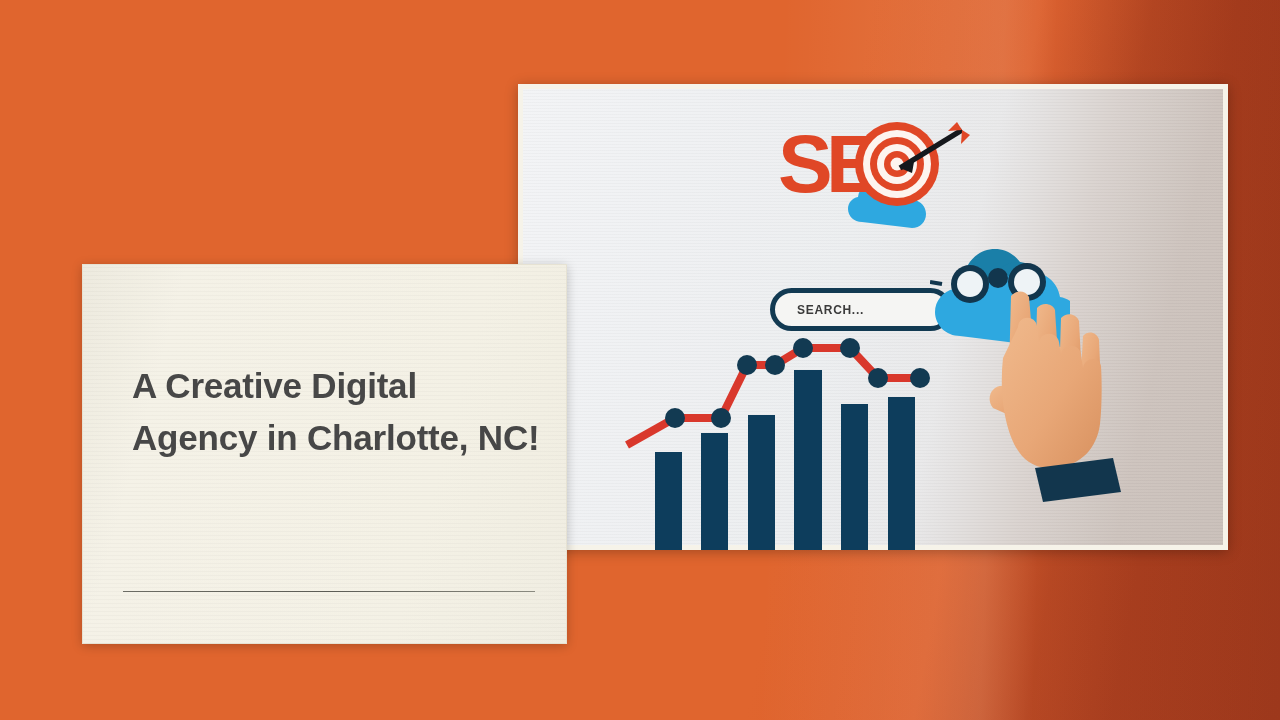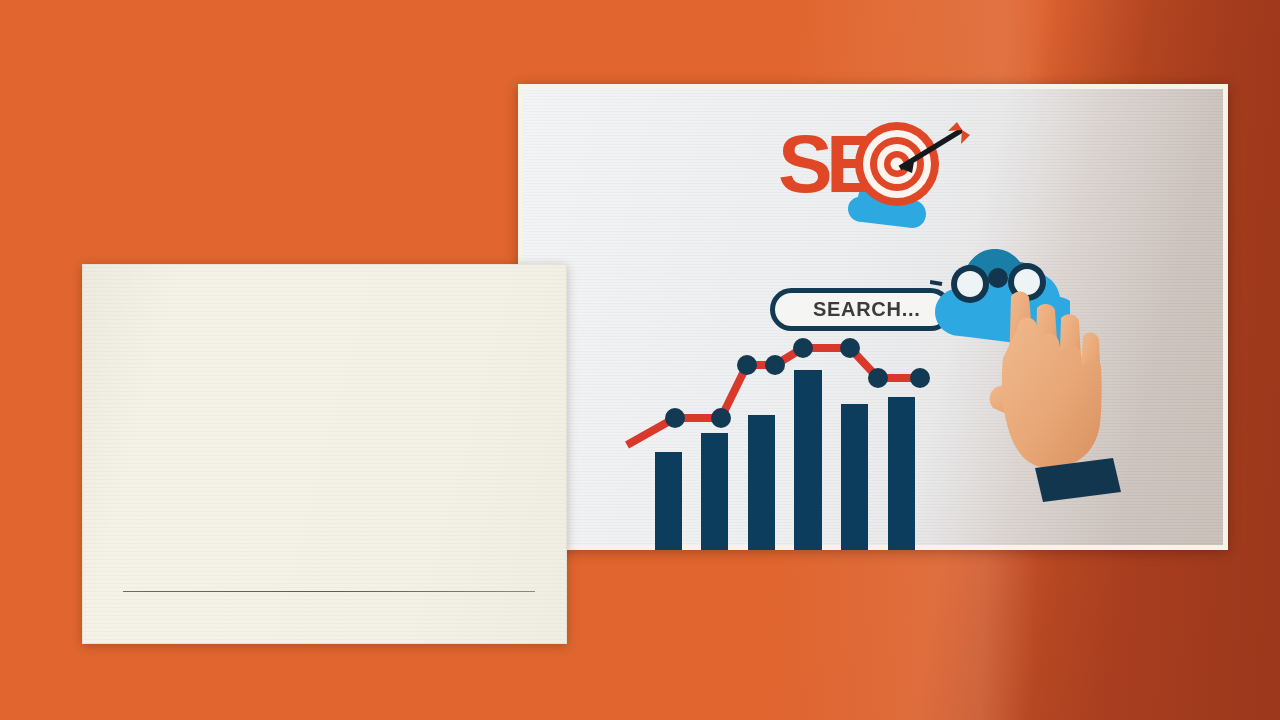--- a/index.html
+++ b/index.html
@@ -64,23 +64,23 @@
   
   #search-bar {
     position:absolute;
     left:770px; top:288px; width:182px; height:43px;
     border:5px solid #123a52;
     border-radius:22px;
     background:#f5f5f3;
     display:flex; align-items:center;
   }
   #search-placeholder {
-    font-size:20px; letter-spacing:0.7px;
+    font-size:12px; letter-spacing:0.7px;
     color:#3b3b3b; font-weight:600;
-    padding-left:38px;
+    padding-left:22px;
     font-family:"Liberation Sans", sans-serif;
   }
 
   
   #cloud-binocular { position:absolute; left:930px; top:232px; width:140px; height:115px; }
   #pointing-hand { position:absolute; left:985px; top:288px; width:140px; height:216px; }
 
   
   #growth-chart { position:absolute; left:620px; top:335px; width:310px; height:215px; }
 
@@ -229,14 +229,15 @@
     <circle cx="183" cy="13" r="10" fill="#123a52"></circle>
     <circle cx="230" cy="13" r="10" fill="#123a52"></circle>
     <circle cx="258" cy="43" r="10" fill="#123a52"></circle>
     <circle cx="300" cy="43" r="10" fill="#123a52"></circle>
   </g>
 </svg>
 
 <div id="text-panel">
   <div id="text-panel-texture"></div>
   <div id="panel-border"></div>
+  <h1 id="headline">A Creative Digital Agency in Charlotte, NC!</h1>
   <div id="panel-divider"></div>
 </div>
 
 </body></html>

